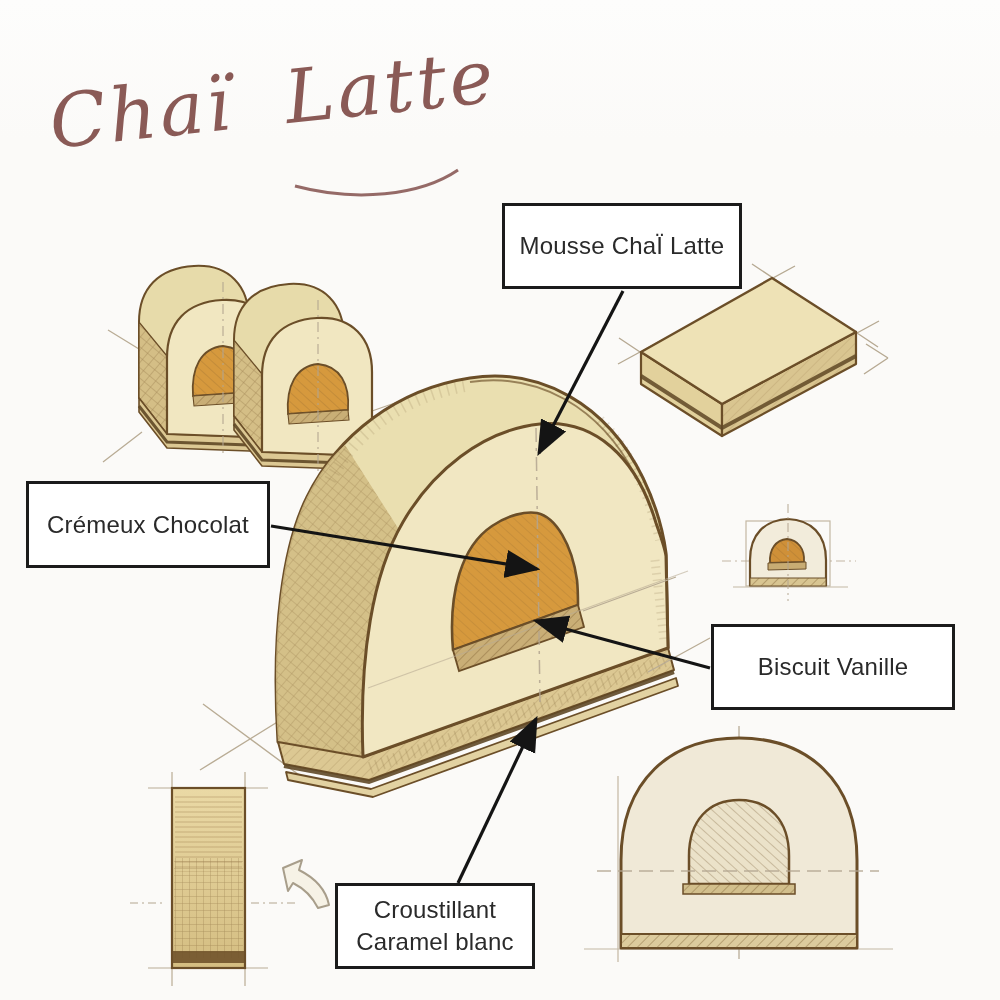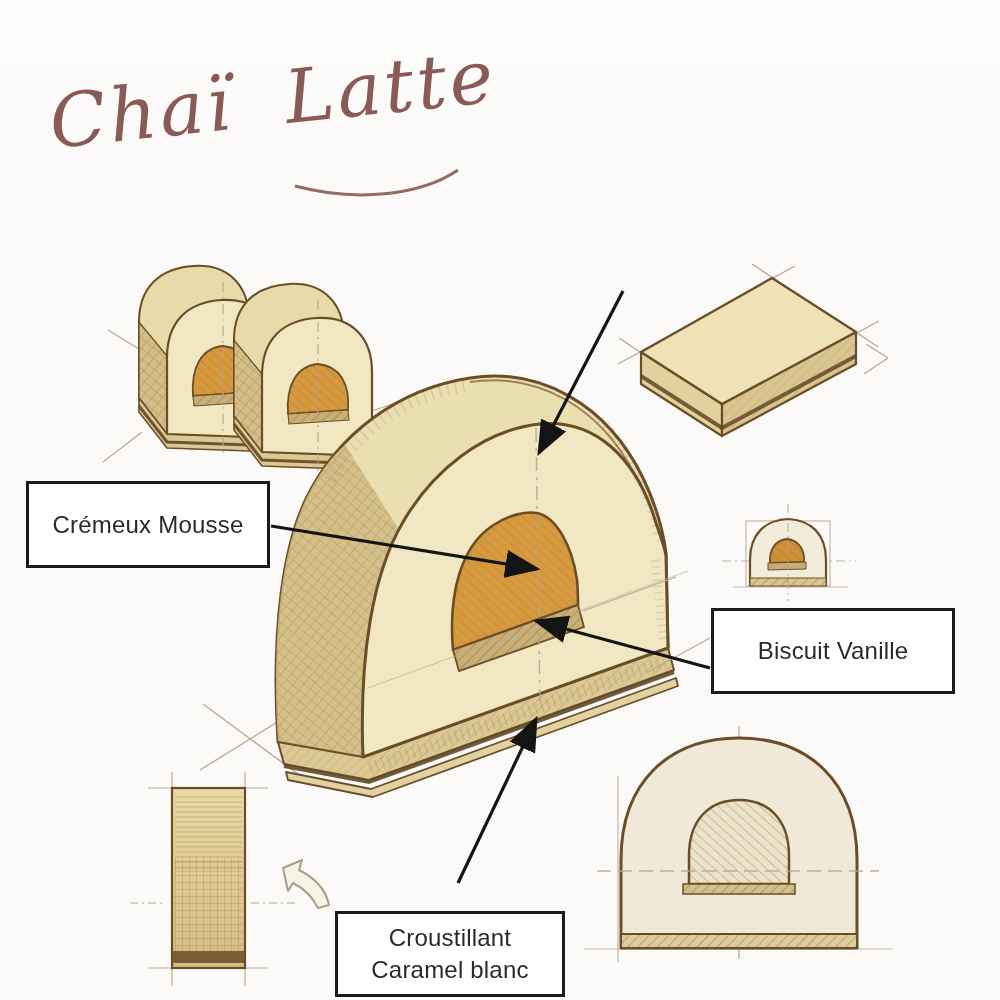--- a/index.html
+++ b/index.html
@@ -16,22 +16,22 @@
     letter-spacing:3px;word-spacing:26px;white-space:nowrap;
   }
   .label-box{
     position:absolute;box-sizing:border-box;background:#ffffff;
     border:3px solid #1b1b1b;display:flex;flex-direction:column;
     align-items:center;justify-content:center;text-align:center;
     font-size:24px;color:#2a2a2a;line-height:1.32;letter-spacing:.2px;
   }
   .lb-mousse{left:502px;top:203px;width:240px;height:86px;}
   .lb-cremeux{left:26px;top:481px;width:244px;height:87px;}
-  .lb-biscuit{left:711px;top:608px;width:244px;height:86px;}
-  .lb-croustillant{left:335px;top:883px;width:230px;height:86px;margin-top:28px;}
+  .lb-biscuit{left:711px;top:624px;width:244px;height:86px;}
+  .lb-croustillant{left:335px;top:883px;width:200px;height:86px;}
 </style>
 </head>
 <body>
 
 <div class="stage">
 
   <svg class="art" viewBox="0 0 1000 1000">
     <defs>
       <marker id="ah" viewBox="0 0 10 8" refX="9" refY="4" markerWidth="11" markerHeight="9" orient="auto">
         <path d="M0,0 L10,4 L0,8 Z" fill="#141414"></path>
@@ -168,22 +168,25 @@
     <g stroke="#141414" stroke-width="3.2" fill="none">
       <line x1="623" y1="291" x2="539" y2="453" marker-end="url(#ah)"></line>
       <line x1="271" y1="526" x2="537" y2="569" marker-end="url(#ah)"></line>
       <line x1="710" y1="668" x2="536" y2="621" marker-end="url(#ah)"></line>
       <line x1="458" y1="883" x2="536" y2="719" marker-end="url(#ah)"></line>
     </g>
   </svg>
 
   <div class="title">Chaï Latte</div>
 
+  <div class="label-box lb-mousse">
+    <span>Mousse ChaÏ Latte</span>
+  </div>
   <div class="label-box lb-cremeux">
-    <span>Crémeux Mousse</span>
+    <span>Crémeux Chocolat</span>
   </div>
   <div class="label-box lb-biscuit">
     <span>Biscuit Vanille</span>
   </div>
   <div class="label-box lb-croustillant">
     <span>Croustillant</span>
     <span>Caramel blanc</span>
   </div>
 
 </div>

